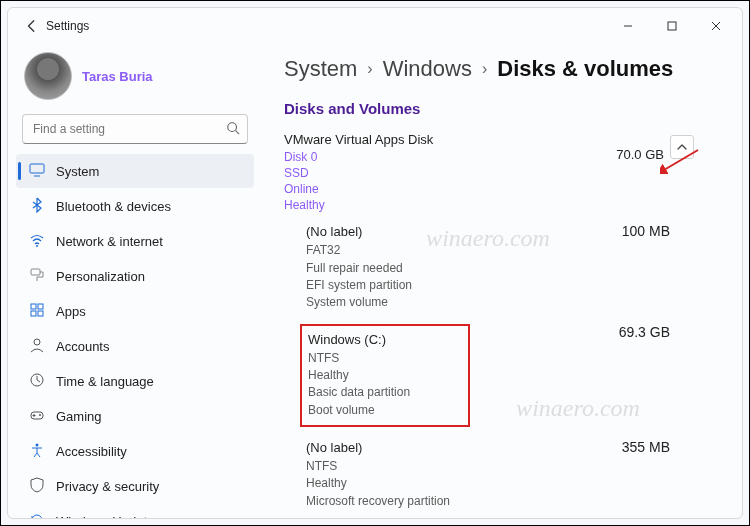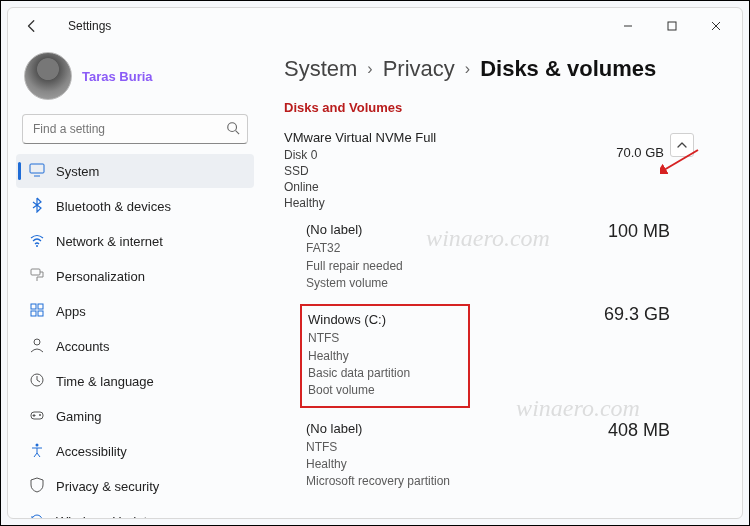--- a/index.html
+++ b/index.html
@@ -1,54 +1,54 @@
 <!DOCTYPE html>
 <html><head>
 <meta charset="utf-8">
 <style>
   * { box-sizing: border-box; margin: 0; padding: 0; }
   html, body { width: 750px; height: 526px; font-family: "Segoe UI", Arial, sans-serif; background: #fff; color: #202020; overflow: hidden; }
   .outer { border: 1px solid #000; width: 750px; height: 526px; background: #f6f8fb; position: relative; }
   .window { position: absolute; inset: 6px; background: #fbfcfd; border: 1px solid #d9d9d9; border-radius: 6px; overflow: hidden; display: flex; flex-direction: column; }
   .titlebar { height: 36px; display: flex; align-items: center; padding: 0 4px 0 10px; }
   .back-btn { width: 28px; height: 28px; display:flex; align-items:center; justify-content:center; color:#333; border-radius:4px; }
-  .app-title { font-size: 12px; margin-left: 22px; color:#222; }
+  .app-title { font-size: 12px; margin-left: 0; color:#222; }
   .win-controls { margin-left: auto; display:flex; }
   .win-btn { width: 44px; height: 30px; display:flex; align-items:center; justify-content:center; color:#333; font-size:10px; }
   .body { flex:1; display:flex; overflow:hidden; }
   .sidebar { width: 252px; padding: 4px 6px 6px 8px; display:flex; flex-direction:column; }
   .user { display:flex; align-items:center; gap:10px; padding: 4px 8px 10px 8px; }
   .avatar { width: 48px; height: 48px; border-radius: 50%; background: radial-gradient(circle at 50% 35%, #777 28%, #555 30%, #888 60%, #aaa 100%); border:1px solid #bbb; }
   .username { font-size: 13px; font-weight: 600; color:#8b5cf6; }
   .search-wrap { position:relative; margin: 4px 6px 10px 6px; }
   .search { width:100%; height: 30px; border:1px solid #ccc; border-bottom:1px solid #888; border-radius:4px; background:#fdfdfd; padding: 0 30px 0 10px; font-size:12px; color:#666; }
   .search-icon { position:absolute; right:8px; top:7px; color:#666; }
   .nav { display:flex; flex-direction:column; gap:1px; }
   .nav-item { height: 34px; display:flex; align-items:center; gap:10px; padding: 0 10px 0 12px; border-radius:4px; font-size:13px; color:#222; position:relative; }
   .nav-item.selected { background:#eceff3; }
   .nav-item.selected::before { content:""; position:absolute; left:2px; top:8px; bottom:8px; width:3px; border-radius:2px; background:#1f6cd6; }
   .nav-item .nicon { width:18px; text-align:center; font-size:14px; color:#1f6cd6; }
   .main { flex:1; padding: 12px 24px 10px 24px; overflow:auto; }
   .breadcrumb { display:flex; align-items:center; gap:10px; font-size: 22px; color:#333; }
   .breadcrumb .crumb { color:#444; }
   .breadcrumb .crumb.active { color:#111; font-weight:600;text-align:center; }
   .breadcrumb .sep { color:#666; font-size:16px; }
-  h2 { font-size: 13px; font-weight:600; margin: 18px 0 14px 0; color:#b91c1c; }
+  h2 { font-size: 15px; font-weight:600; margin: 18px 0 14px 0; color:#4c1d95; }
   .disk-head { display:flex; align-items:flex-start; }
   .disk-left { display:flex; flex-direction:column; line-height:1.35; }
   .disk-name { font-size: 13px; color:#222; font-weight:400; }
-  .disk-meta { font-size: 12px; color:#404040; }
+  .disk-meta { font-size: 12px; color:#8b5cf6; }
   .disk-right { margin-left:auto; display:flex; align-items:center; gap:6px; padding-right: 24px;}
   .disk-size { font-size:13px; color:#222;margin-top:16px; }
   .chevron { width:24px; height:24px; border:1px solid #d0d0d0; border-radius:3px; background:#fff; display:flex; align-items:center; justify-content:center; font-size:10px; color:#444; }
   .volumes { margin-top: 10px; padding-left: 22px; display:flex; flex-direction:column; gap: 12px; }
   .volume { display:flex; }
   .vol-info { display:flex; flex-direction:column; line-height:1.45; font-size:12px; color:#5b5b5b; }
   .vol-name { font-size:13px; color:#222; }
-  .vol-size { margin-left:auto; padding-right: 48px; font-size:18px; color:#222; }
+  .vol-size { margin-left:auto; padding-right: 48px; font-size:14px; color:#222; }
   .vol-box { border:2px solid #d62222; padding: 5px 18px 6px 6px; margin-left:-6px; width: 170px;}
   .arrow { position:absolute; width:40px; height:26px; pointer-events:none; }
   .watermark { position:absolute; font-size: 24px; color: rgba(140,140,140,0.28); font-style:italic; font-family: Georgia, serif; pointer-events:none; transform: translate(-50%,-50%);}
 </style>
 </head>
 <body>
 
 <div class="outer">
   <div class="window">
     <div class="titlebar">
@@ -172,30 +172,30 @@
                 </svg></span>
               <span>Windows Update</span>
             </div>
           </div>
       </div>
 
       <div class="main">
         <div class="breadcrumb">
           <span class="crumb">System</span>
           <span class="sep">›</span>
-          <span class="crumb">Privacy</span>
+          <span class="crumb">Windows</span>
           <span class="sep">›</span>
           <span class="crumb active">Disks &amp; volumes</span>
         </div>
 
         <h2>Disks and Volumes</h2>
 
         <div class="disk-head">
           <div class="disk-left">
-            <span class="disk-name">VMware Virtual NVMe Full</span>
+            <span class="disk-name">VMware Virtual Apps Disk</span>
             <span class="disk-meta">Disk 0</span>
             <span class="disk-meta">SSD</span>
             <span class="disk-meta">Online</span>
             <span class="disk-meta">Healthy</span>
           </div>
           <div class="disk-right">
             <span class="disk-size">70.0 GB</span>
             <div class="chevron">
               <svg width="10" height="10" viewBox="0 0 10 10">
                   <path d="M1 7 L5 3 L9 7" stroke="#444" stroke-width="1.3" fill="none" stroke-linecap="round" stroke-linejoin="round"></path>
@@ -203,20 +203,21 @@
             </div>
           </div>
         </div>
 
         <div class="volumes" id="volumes">
             <div class="volume">
               <div class="vol-info">
                 <span class="vol-name">(No label)</span>
                 <span>FAT32</span>
                 <span>Full repair needed</span>
+                <span>EFI system partition</span>
                 <span>System volume</span>
               </div>
               <div class="vol-size">100 MB</div>
             </div>
             <div class="volume">
               <div class="vol-info vol-box">
                 <span class="vol-name">Windows (C:)</span>
                 <span>NTFS</span>
                 <span>Healthy</span>
                 <span>Basic data partition</span>
@@ -224,21 +225,21 @@
               </div>
               <div class="vol-size">69.3 GB</div>
             </div>
             <div class="volume">
               <div class="vol-info">
                 <span class="vol-name">(No label)</span>
                 <span>NTFS</span>
                 <span>Healthy</span>
                 <span>Microsoft recovery partition</span>
               </div>
-              <div class="vol-size">408 MB</div>
+              <div class="vol-size">355 MB</div>
             </div>
           </div>
       </div>
     </div>
 
     <svg class="arrow" style="left:652px; top:140px;" viewBox="0 0 40 26">
       <defs>
           <marker id="ah" markerWidth="6" markerHeight="6" refX="1" refY="3" orient="auto">
             <path d="M0,0 L6,3 L0,6 Z" fill="#d62222"></path>
           </marker>

